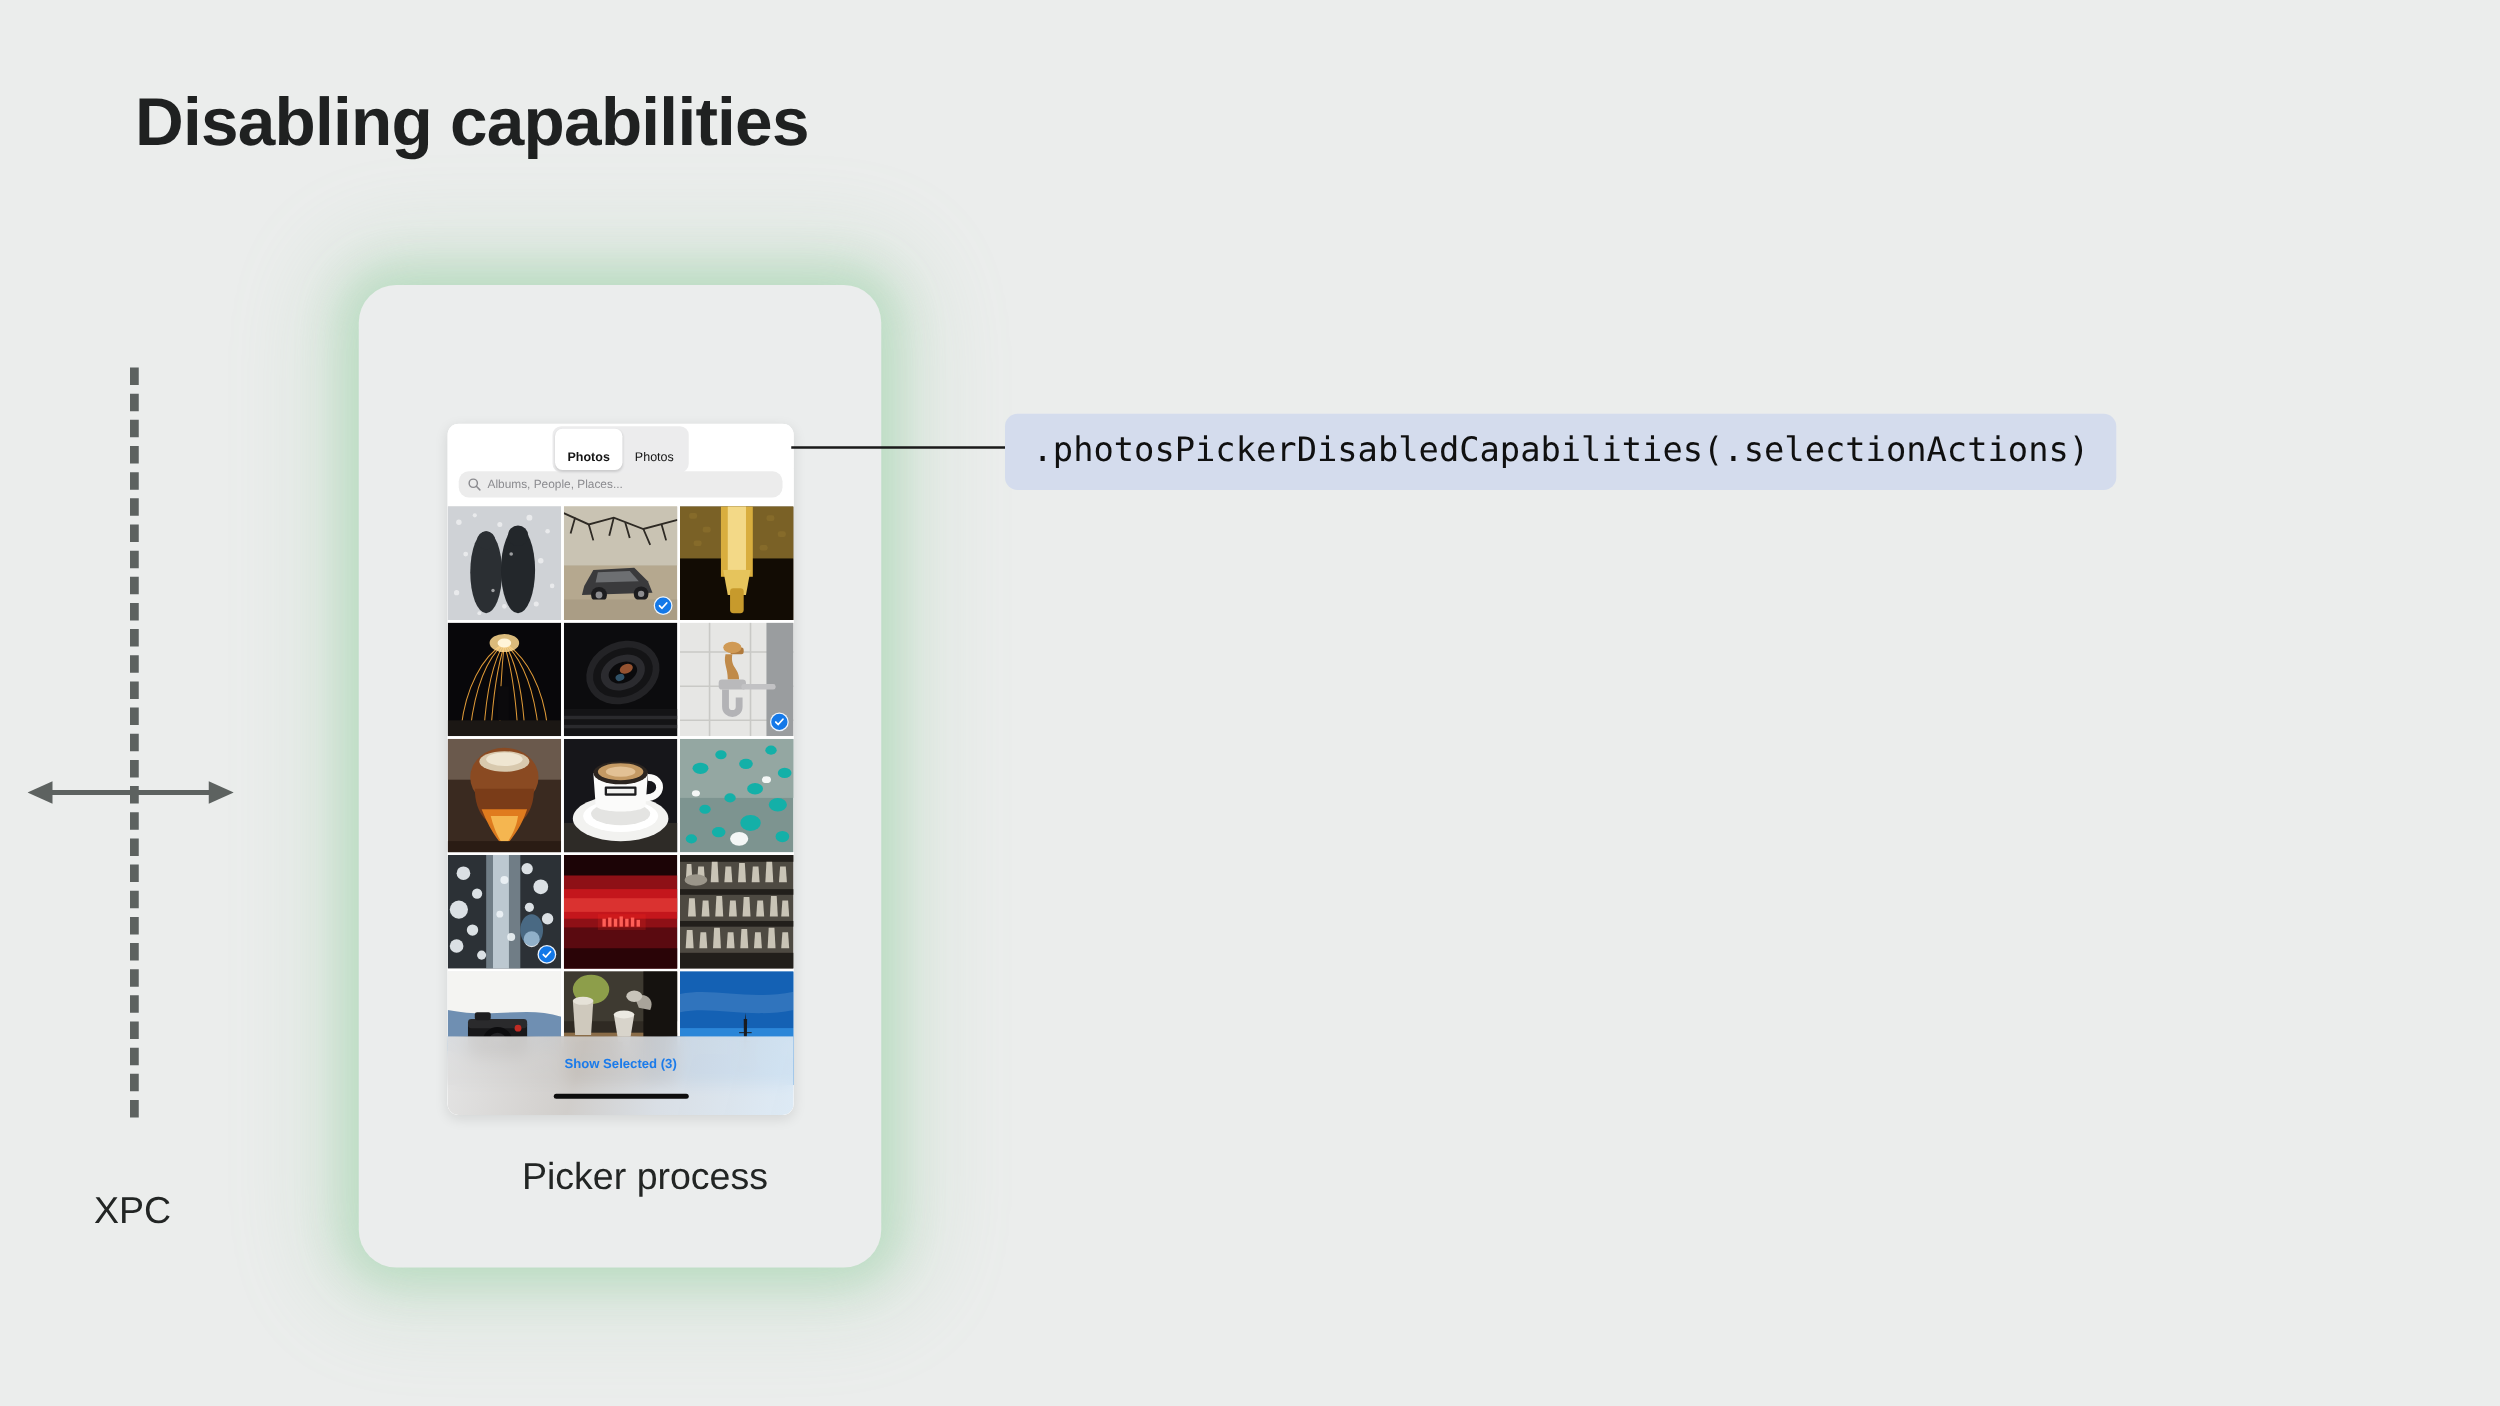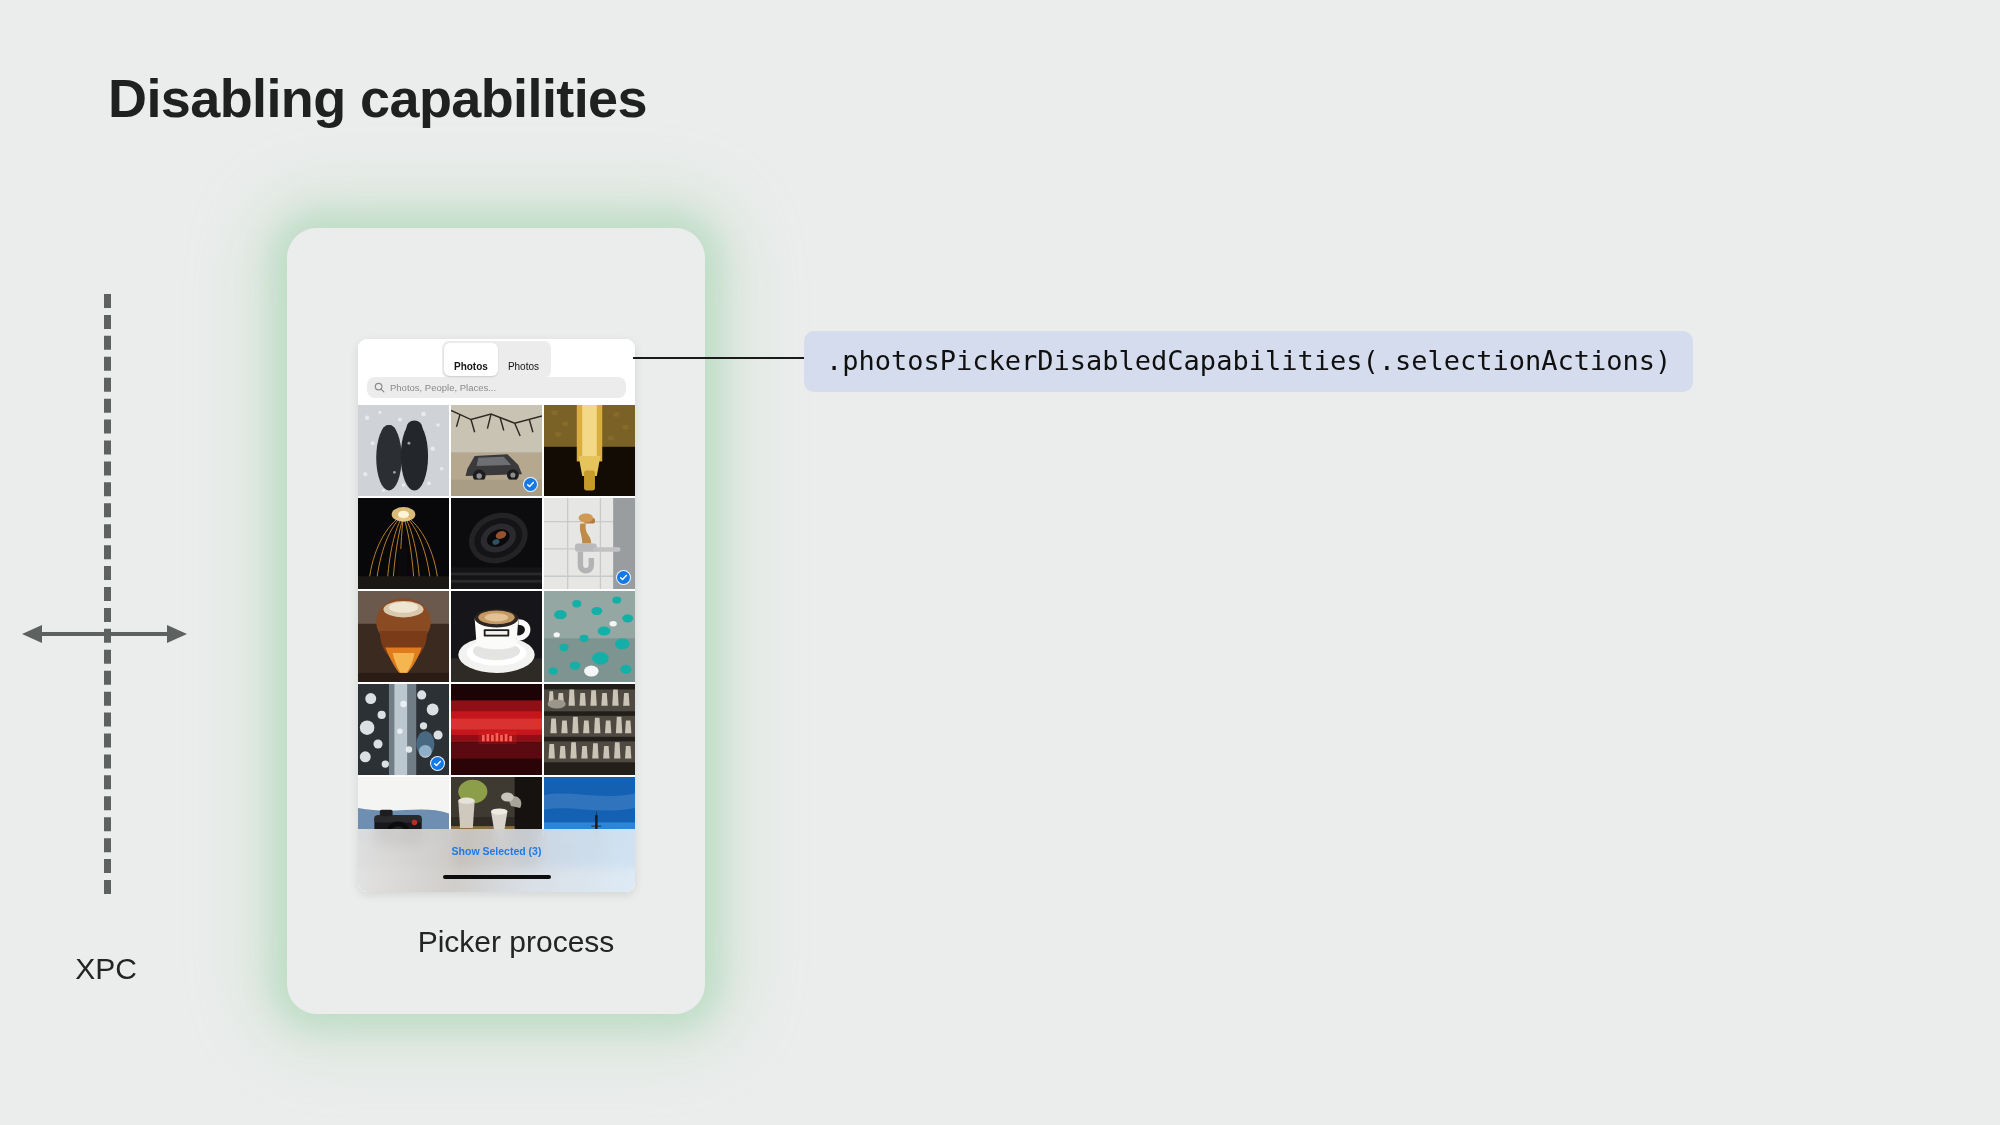--- a/index.html
+++ b/index.html
@@ -271,21 +271,21 @@
       <div class="seg-item">Photos</div>
     </div>
   </div>
 
   <div class="search-wrap">
     <div class="search-field">
       <svg class="search-icon" width="11" height="11" viewBox="0 0 16 16">
         <circle cx="6.7" cy="6.7" r="4.8" fill="none" stroke="#8b8b8f" stroke-width="1.7"></circle>
         <line x1="10.3" y1="10.3" x2="14.4" y2="14.4" stroke="#8b8b8f" stroke-width="1.7" stroke-linecap="round"></line>
       </svg>
-      <span class="search-placeholder">Photos, People, Places...</span>
+      <span class="search-placeholder">Albums, People, Places...</span>
     </div>
   </div>
 
   <div class="photo-grid">
 
     <div class="photo-cell">
       <svg class="photo-art" viewBox="0 0 100 100" preserveAspectRatio="none">
         <rect width="100" height="100" fill="#b9bcc0"></rect>
         <rect width="100" height="100" fill="#cfd2d6"></rect>
         <ellipse cx="34" cy="58" rx="14" ry="36" fill="#2b2f33"></ellipse>

